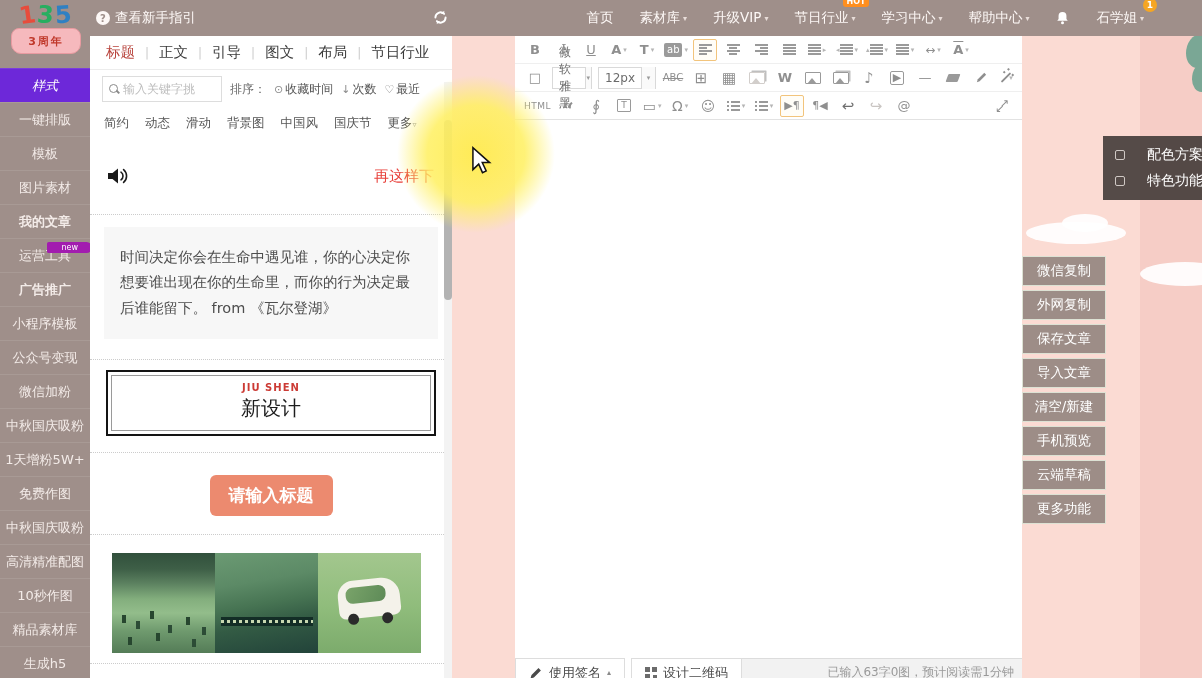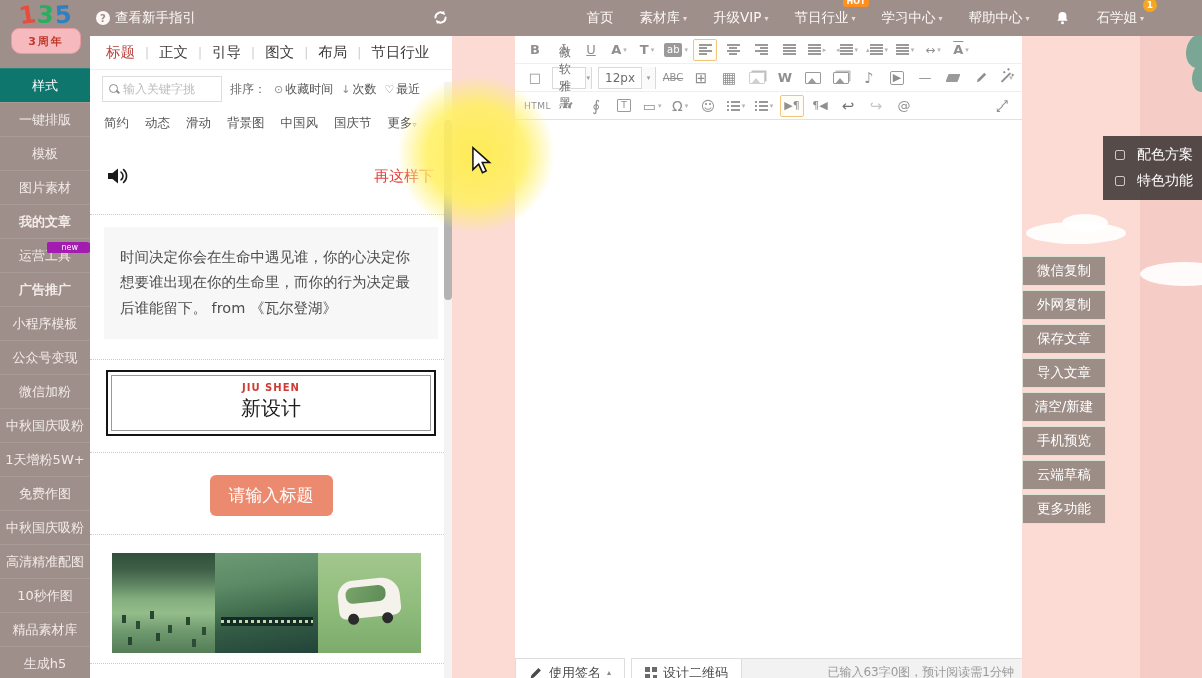--- a/index.html
+++ b/index.html
@@ -36,21 +36,21 @@
   .logo-135 .c3{color:#2f80c3; display:inline-block; transform:rotate(-4deg);}
   .cake { margin:0 auto; width:70px; height:26px; background:#f6b9bd; border-radius:8px 8px 10px 10px;
           border:1px solid #e89aa0; display:flex; align-items:center; justify-content:center; }
   .cake span { color:#c0392b; font-size:11px; font-weight:bold; letter-spacing:2px; }
 
   
   .sidebar { position:absolute; left:0; top:36px; width:90px; height:642px; background:#9f8f8a; z-index:10;
              padding-top:32px; }
   .sb-item { height:34px; line-height:34px; text-align:center; color:#f3ebe8; font-size:13px;
              border-top:1px solid rgba(255,255,255,.10); cursor:pointer; position:relative; white-space:nowrap; }
-  .sb-item.active { background:#0f766e; color:#fff; }
+  .sb-item.active { background:#6d28d9; color:#fff;font-style:italic; }
   .sb-item.bold { font-weight:bold; }
   .new-badge { position:absolute; right:-2px; top:3px; background:#a21caf; color:#fff; font-size:8px;
                padding:0 14px; border-radius:2px 6px 6px 2px; line-height:11px; }
 
   
   .panel { position:absolute; left:90px; top:36px; width:362px; height:642px; background:#fff; z-index:10; overflow:hidden; }
   .tabs { height:34px; display:flex; align-items:center; padding-left:16px; border-bottom:1px solid #ececec;
           font-size:14.5px; color:#3b3b3b; }
   .tab { cursor:pointer; }
   .tab.active { color:#b8433c; }
@@ -72,21 +72,21 @@
   .item-audio { height:76px; display:flex; align-items:center; justify-content:space-between; padding:0 18px 0 16px; }
   .audio-title { color:#e8423c; font-size:15px; }
   .quote-wrap { padding:12px 14px 20px 14px; }
   .quote-box { background:#f7f7f7; padding:18px 16px; font-size:14.5px; color:#4d4d4d; line-height:1.75; }
   .design-wrap { padding:10px 16px 16px 16px; }
   .design-box { border:2px solid #141414; padding:3px; }
   .design-inner { border:1px solid #9a9a9a; text-align:center; padding:6px 0 8px 0; }
   .design-en { color:#cc3b35; font-size:10px; font-weight:bold; letter-spacing:1px; }
   .design-cn { color:#1d1d1d; font-size:20px; font-family:"DejaVu Serif","Liberation Serif",serif; margin-top:2px; }
   .titlebtn-wrap { padding:22px 0 18px 0; text-align:center; }
-  .title-btn { display:inline-block; background:#ec8a6f; color:#fff; font-size:17px; font-weight:normal;
+  .title-btn { display:inline-block; background:#ec8a6f; color:#fff; font-size:17px; font-weight:bold;
                padding:9px 19px; border-radius:6px; cursor:pointer; }
   .imgs-wrap { padding:18px 22px 10px 22px; display:flex; }
   .art { width:103px; height:100px; flex:none; position:relative; overflow:hidden; }
   .art1 { background:linear-gradient(180deg,#31503c 0%,#3e5f47 16%,#5b805f 30%,#83ae7d 46%,#93bd8b 60%,#6f9a6e 78%,#547c57 100%); }
   .art1::after { content:""; position:absolute; left:10px; top:62px; width:4px; height:8px; background:#27462f;
                  box-shadow:14px 6px #2c4c36, 28px -4px #27462f, 46px 10px #2c4c36, 64px 2px #27462f,
                             80px 12px #2c4c36, 6px 22px #27462f, 70px 24px #2c4c36, 34px 18px #27462f; }
   .art2 { background:linear-gradient(170deg,#6b9a73 0%,#5c8a66 30%,#477453 50%,#335b44 68%,#22433a 100%); }
   .art2::after { content:""; position:absolute; left:6px; top:64px; width:92px; height:9px; background:#132d26;
                  background-image:linear-gradient(90deg,#c8d8b0 0 3px,transparent 3px 6px);
@@ -158,21 +158,21 @@
   .bb-caret { font-size:8px; color:#8a8a8a; }
   .qr-ic { width:12px; height:12px; background-image:linear-gradient(#6b6b6b,#6b6b6b),linear-gradient(#6b6b6b,#6b6b6b),
            linear-gradient(#6b6b6b,#6b6b6b),linear-gradient(#6b6b6b,#6b6b6b); background-repeat:no-repeat;
            background-size:5px 5px,5px 5px,5px 5px,4px 4px; background-position:0 0,7px 0,0 7px,8px 8px; }
   .bb-fill { flex:1; background:#f2f2f2; border-top:1px solid #dcdcdc; display:flex; align-items:center;
              justify-content:flex-end; padding-right:8px; font-size:12px; color:#9a9a9a; white-space:nowrap; }
 
   
   .dark-menu { position:absolute; left:1103px; top:136px; width:99px; height:64px; background:rgba(62,55,52,.88);
                z-index:15; display:flex; flex-direction:column; justify-content:center; gap:8px; padding-left:12px; }
-  .dm-item { color:#fff; font-size:14px; display:flex; align-items:center; gap:12px; cursor:pointer; white-space:nowrap; }
+  .dm-item { color:#fff; font-size:14px; display:flex; align-items:center; gap:22px; cursor:pointer; white-space:nowrap; }
   .dm-ic { width:10px; height:10px; border:1.5px solid #cfc8c4; border-radius:2px; flex:none; }
   .side-btns { position:absolute; left:1022px; top:256px; width:84px; z-index:15; }
   .side-btn { height:30px; margin-bottom:4px; background:#9d8d87; border:1px solid #dde2d4; color:#fff;
               font-size:13.5px; display:flex; align-items:center; justify-content:center; cursor:pointer; white-space:nowrap; }
 
   
   .glow { position:absolute; left:394px; top:72px; width:164px; height:164px; border-radius:50%; z-index:80;
           background:radial-gradient(circle, rgba(255,236,80,.95) 0%, rgba(255,240,100,.88) 42%, rgba(255,246,140,0) 68%);
           pointer-events:none; }
   .cursor { position:absolute; left:468px; top:146px; z-index:90; pointer-events:none; }

